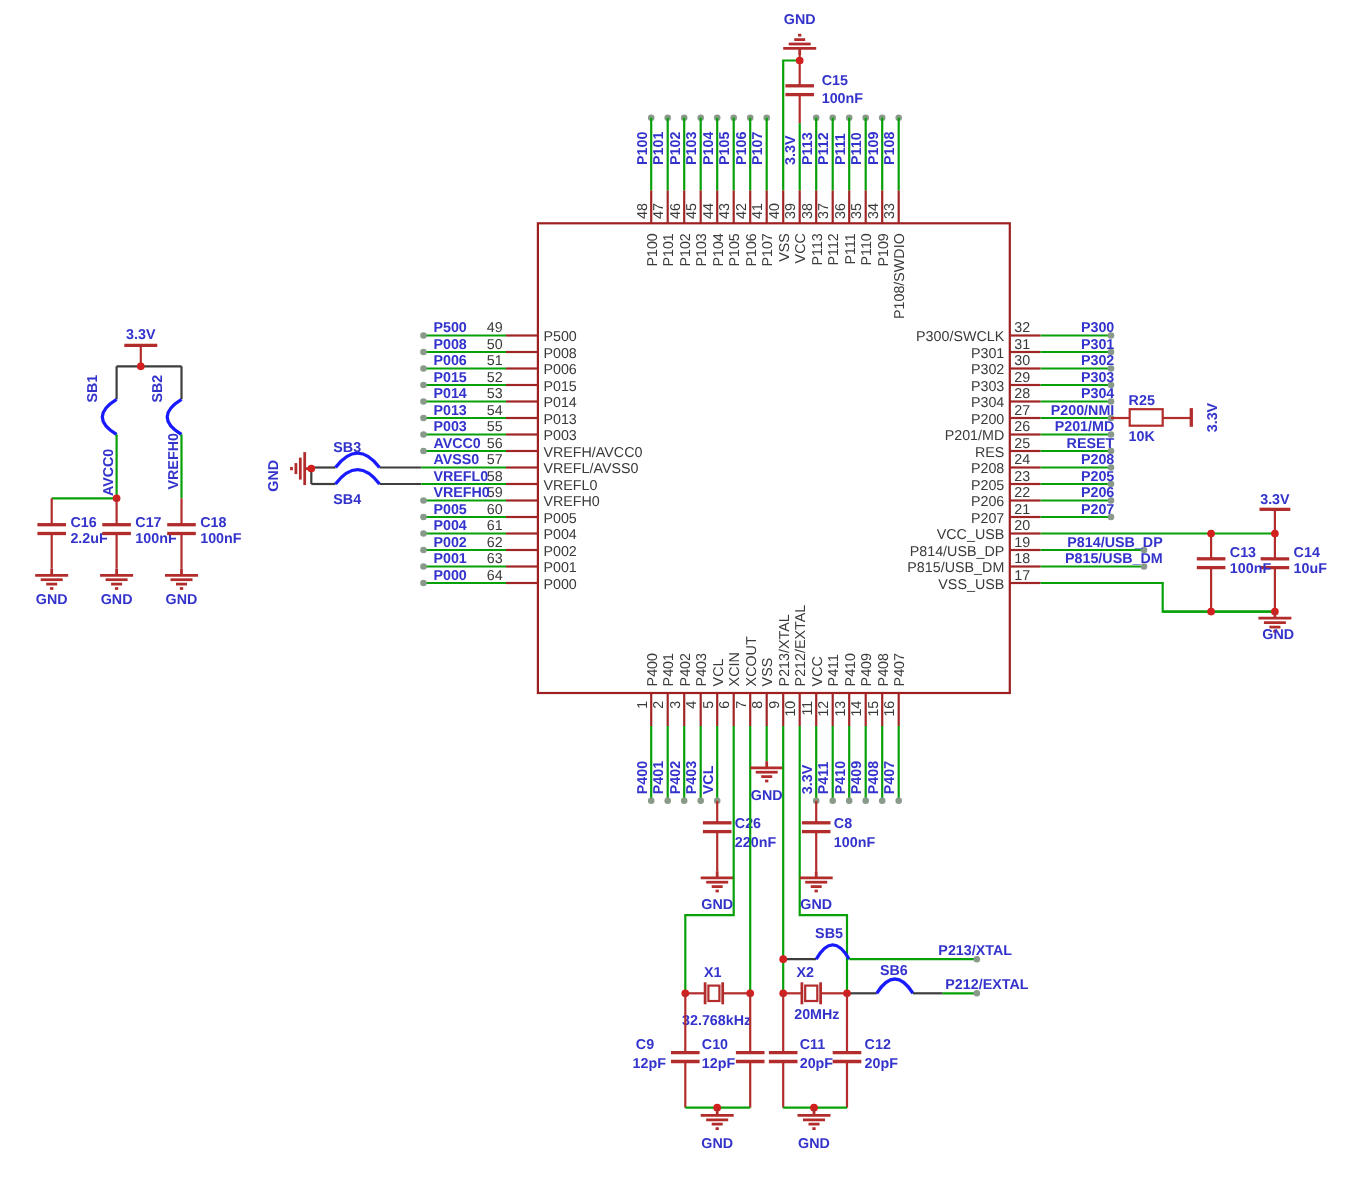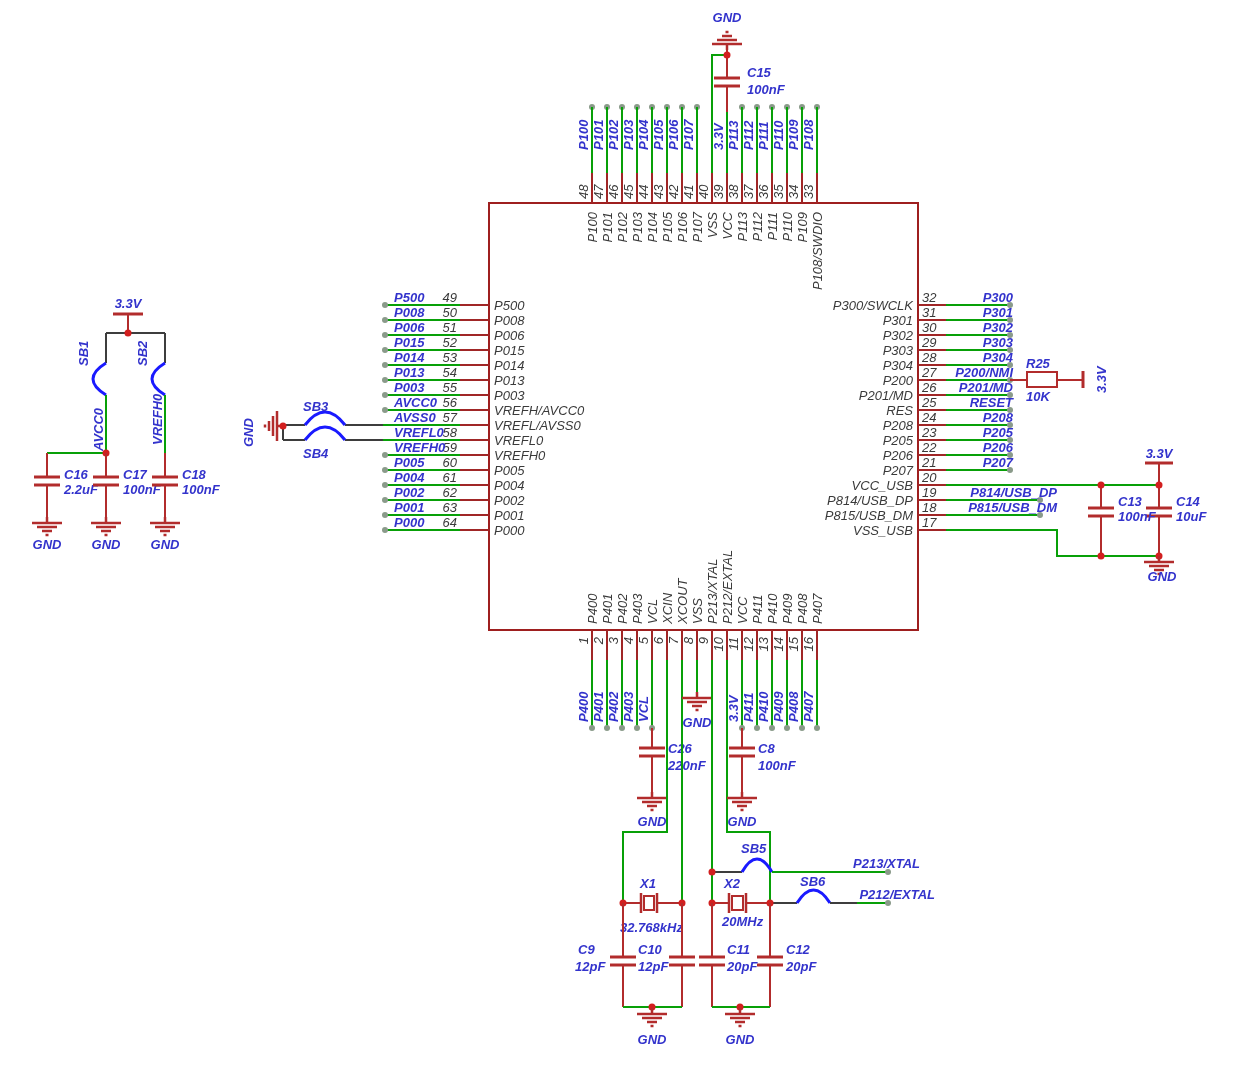--- a/index.html
+++ b/index.html
@@ -1,16 +1,16 @@
 <!DOCTYPE html>
 <html><head>
 <meta charset="utf-8">
 <style>
   html,body{margin:0;padding:0;background:#ffffff;}
-  #wrap{width:1243px;height:1086px;position:relative;background:#fff;font-style:italic;}
+  #wrap{width:1243px;height:1086px;position:relative;background:#fff;}
   svg{display:block;}
   svg text{font-family:"Liberation Sans", sans-serif;}
 </style>
 </head>
 <body>
 
 <div id="wrap">
   <svg id="sch" width="1243" height="1086" viewBox="0 0 1243 1086">
       <rect x="489" y="203" width="429" height="427" fill="#ffffff" stroke="#9e1f1f" stroke-width="2"></rect>
       <text x="727" y="22" fill="#3333cc" font-size="13" text-anchor="middle" font-weight="600">GND</text>

